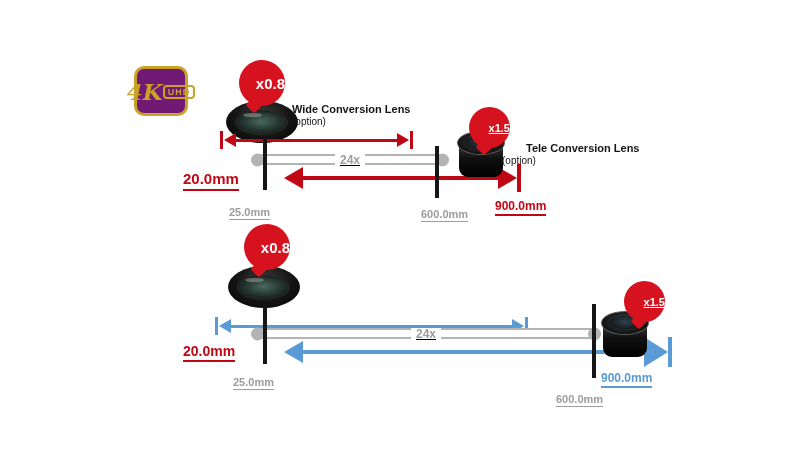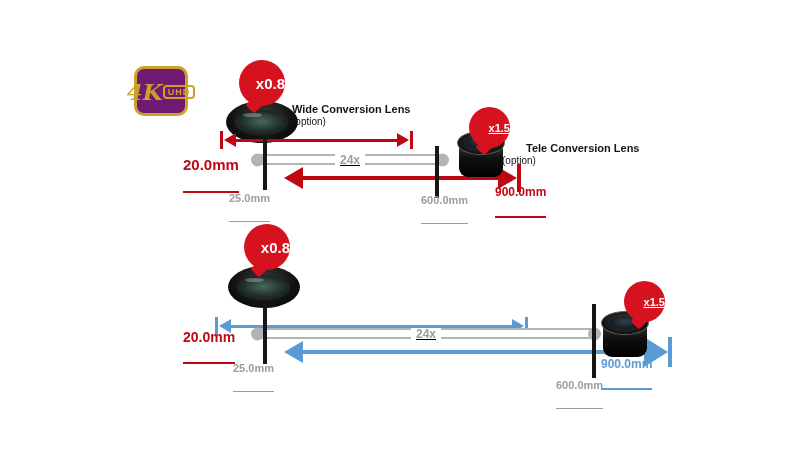--- a/index.html
+++ b/index.html
@@ -66,21 +66,21 @@
   .capsule{position:absolute;height:11px;border:2px solid var(--gray_line);border-radius:8px;
     background:#fff;box-sizing:border-box;display:flex;align-items:center;justify-content:center;text-decoration:underline;}
   .capsule::before,.capsule::after{content:"";position:absolute;top:50%;transform:translateY(-50%);
     width:13px;height:13px;border-radius:50%;background:var(--gray_line);}
   .capsule::before{left:-3px;} .capsule::after{right:-3px;}
   .capsule .chip{position:relative;z-index:2;background:#fff;padding:0 5px;line-height:1;
     color:var(--gray_text);font-size:12px;font-weight:bold;}
 
   
   .lbl{position:absolute;line-height:1.1;white-space:nowrap;}
-  .u{border-bottom:2px solid currentColor;padding-bottom:17px;display:inline-block;}
+  .u{border-bottom:2px solid currentColor;padding-bottom:1px;display:inline-block;margin-top:14px;}
   .red-big{color:var(--red);font-weight:bold;font-size:15px;}
   .red-mid{color:var(--red);font-weight:bold;font-size:12px;}
   .blue-mid{color:var(--blue);font-weight:bold;font-size:12px;}
   .gray-sm{color:var(--gray_text);font-size:11px;font-weight:bold;}
   .gray-sm .u{border-bottom-width:1px;}
   .cap1{color:#151515;font-size:11px;font-weight:bold;}
   .cap2{color:#151515;font-size:10px;}
 </style>
 </head>
 <body>

